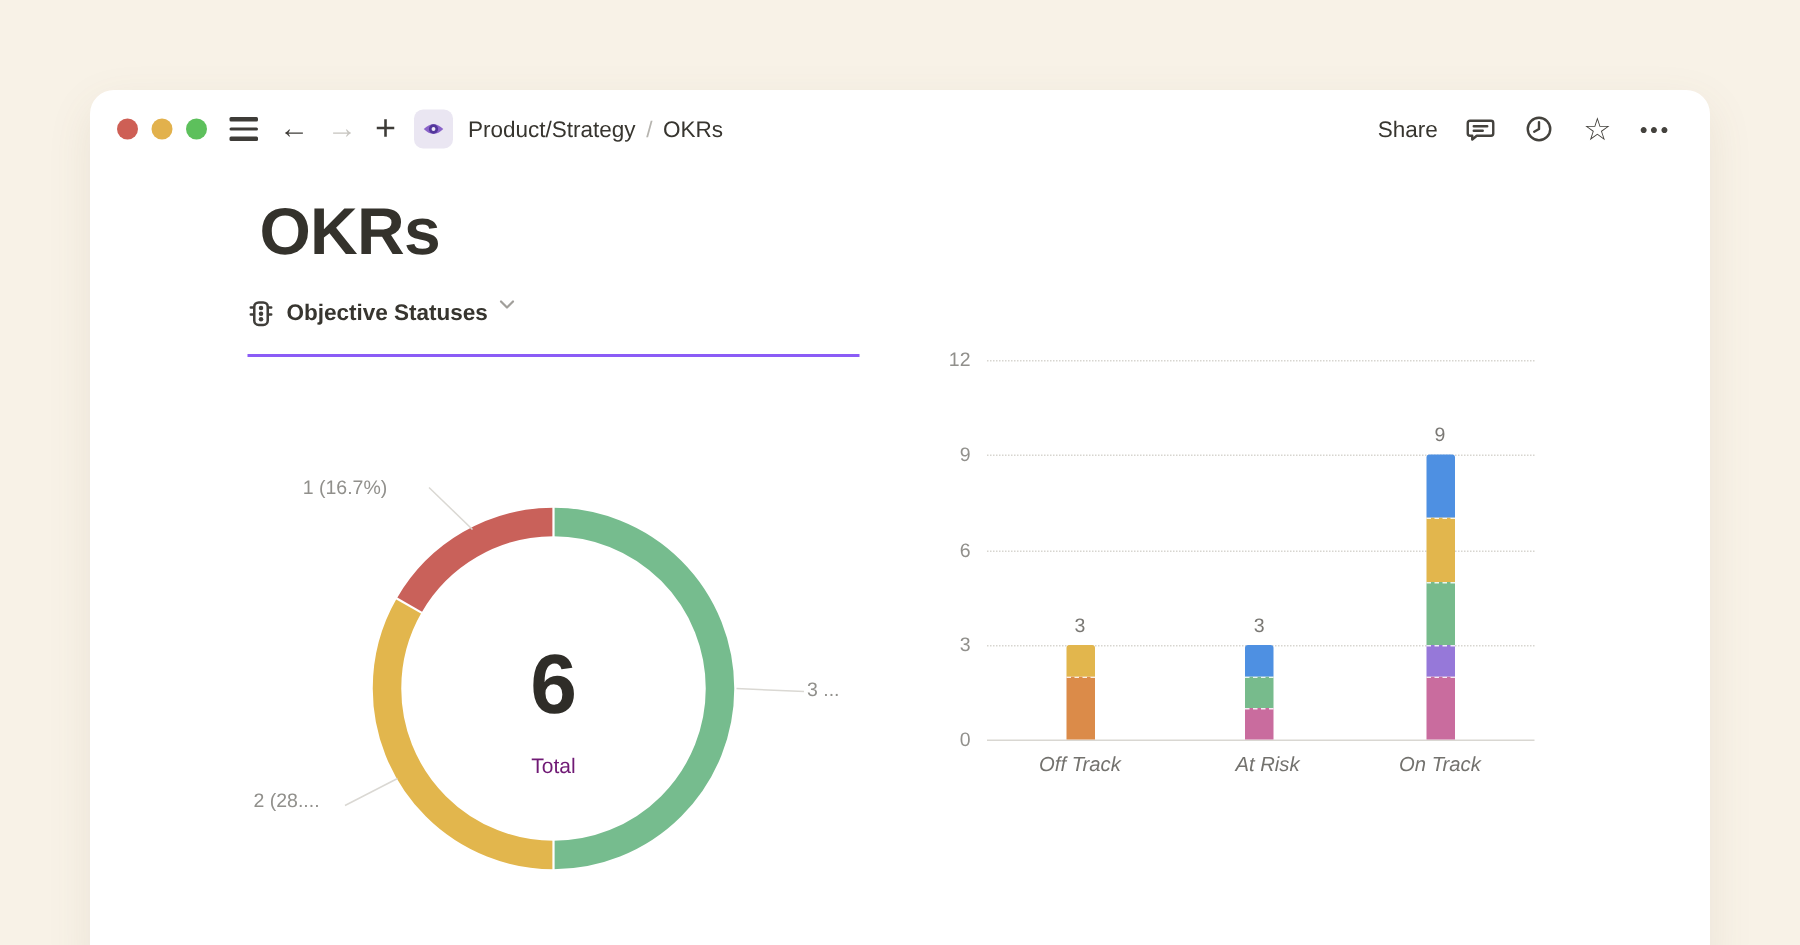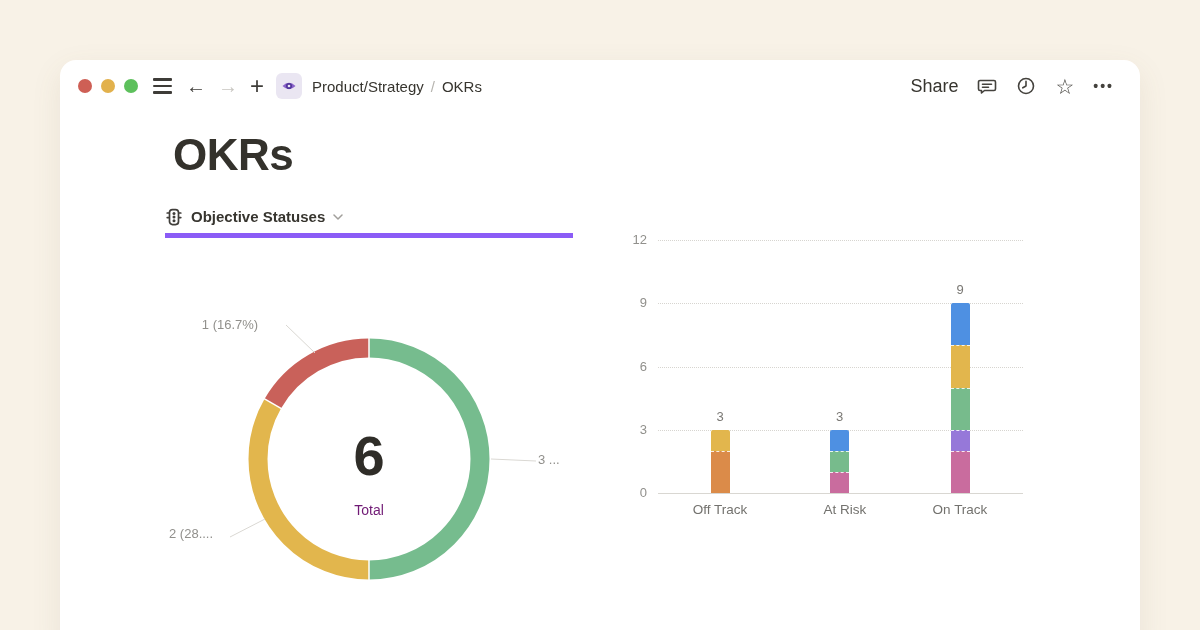--- a/index.html
+++ b/index.html
@@ -20,33 +20,33 @@
   .navglyph.back { margin-left:14px; }
   .navglyph.disabled { color:#C8C6C1; }
   .plus { margin-left:12px; font-size:24px; font-weight:300; color:#3E3C38; line-height:1; cursor:pointer; }
   .page-icon { margin-left:12px; width:26px; height:26px; background:#EAE6F2; border-radius:6px;
                display:flex; align-items:center; justify-content:center; cursor:pointer; }
   .breadcrumb { margin-left:10px; font-size:15px; display:flex; align-items:center; }
   .breadcrumb .sep { color:#B6B4AF; padding:0 7px; }
   .crumb { cursor:pointer; }
   .tb-spacer { flex:1; }
   .tb-right { display:flex; align-items:center; gap:19px; }
-  .share { font-size:18px; cursor:pointer; }
+  .share { font-size:15px; cursor:pointer; }
   .tb-ic { color:#44423D; display:flex; align-items:center; cursor:pointer; }
   .star { font-size:21px; line-height:1; }
   .dots { font-size:14px; letter-spacing:2px; line-height:1; font-weight:bold; }
 
   
   .page-title { position:absolute; left:113px; top:70px; font-size:44px; font-weight:700;
                 letter-spacing:-0.5px; color:#34322C; }
 
   .col { position:absolute; top:140px; width:408px; }
   .col-left { left:105px; }
   .col-right { left:565px; }
-  .col-header { height:38px; display:flex; align-items:center; gap:8px; border-bottom:5px solid #8b5cf6; cursor:pointer; }
+  .col-header { height:38px; display:flex; align-items:flex-start; gap:8px; border-bottom:2px solid #8b5cf6; cursor:pointer; }
   .col-header .htitle { font-size:15px; font-weight:700; color:#37352F; }
   .chart-body { position:relative; height:402px; }
 
   
   .donut-svg { position:absolute; left:69px; top:86px; }
   .donut-center { position:absolute; left:124px; top:190px; width:160px; text-align:center; }
   .donut-total-value { font-size:56px; font-weight:600; color:#2F2D28; line-height:1; }
   .donut-total-label { margin-top:18px; font-size:14px; color:#701a75; }
   .callout { position:absolute; font-size:13px; color:#91908C; white-space:nowrap; }
   .callout-1 { left:10px; top:79px; width:110px; text-align:center; }
@@ -56,21 +56,21 @@
 
   
   .bar-plot { position:relative; height:320px; }
   .gridline { position:absolute; height:0; border-top:1px dotted #D7D5D0; }
   .gridline.baseline { border-top:1px solid #D9D7D2; }
   .ytick { position:absolute; left:0; width:22px; text-align:right; font-size:13px; color:#91908C; }
   .bar-seg { position:absolute; }
   .bar-seg.sep { border-top:1px dashed rgba(255,255,255,.85); }
   .bar-seg.top { border-radius:2px 2px 0 0; }
   .bar-value { position:absolute; width:60px; text-align:center; font-size:13px; color:#7A7874; }
-  .bar-cat { position:absolute; width:90px; text-align:center; font-size:13.5px; color:#73726E; }
+  .bar-cat { position:absolute; width:90px; text-align:center; font-size:13.5px; color:#73726E;font-style:italic; }
 </style>
 </head>
 <body>
 
 <div>
   <div class="window">
 
     <div class="topbar">
       <div class="traffic">
         <span class="light" id="tl-red" style="background: rgb(206, 95, 85);"></span>

